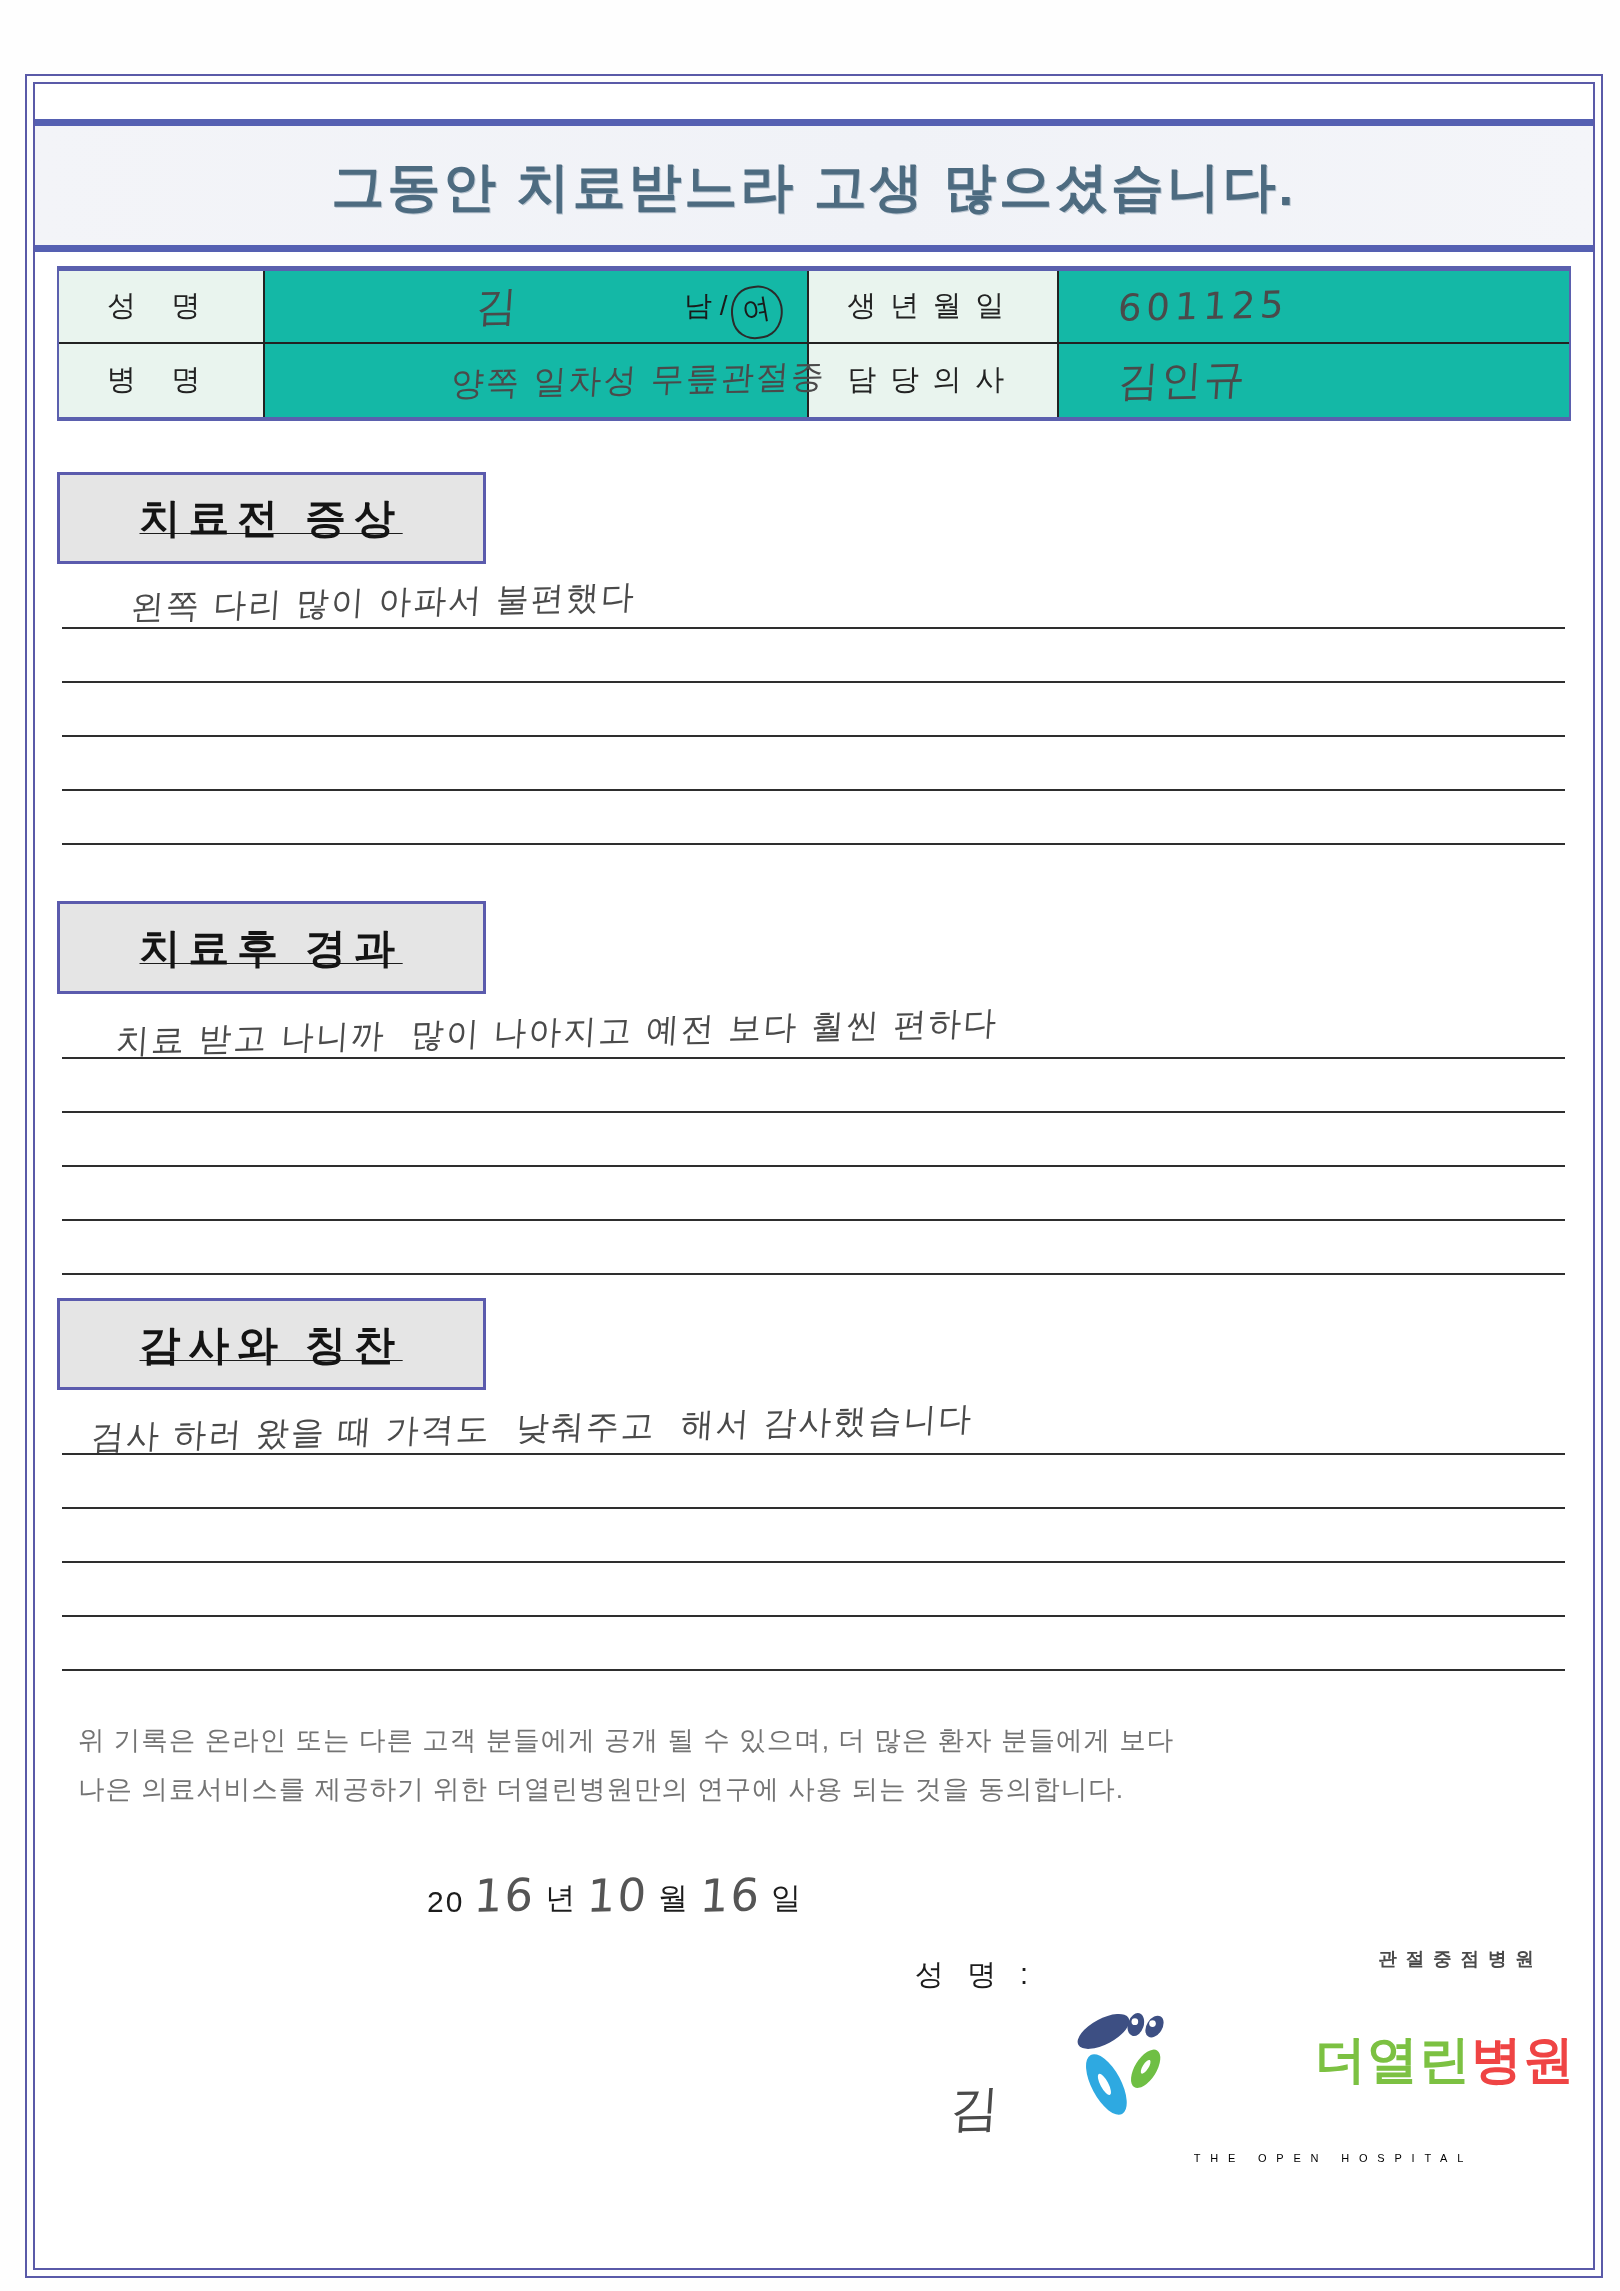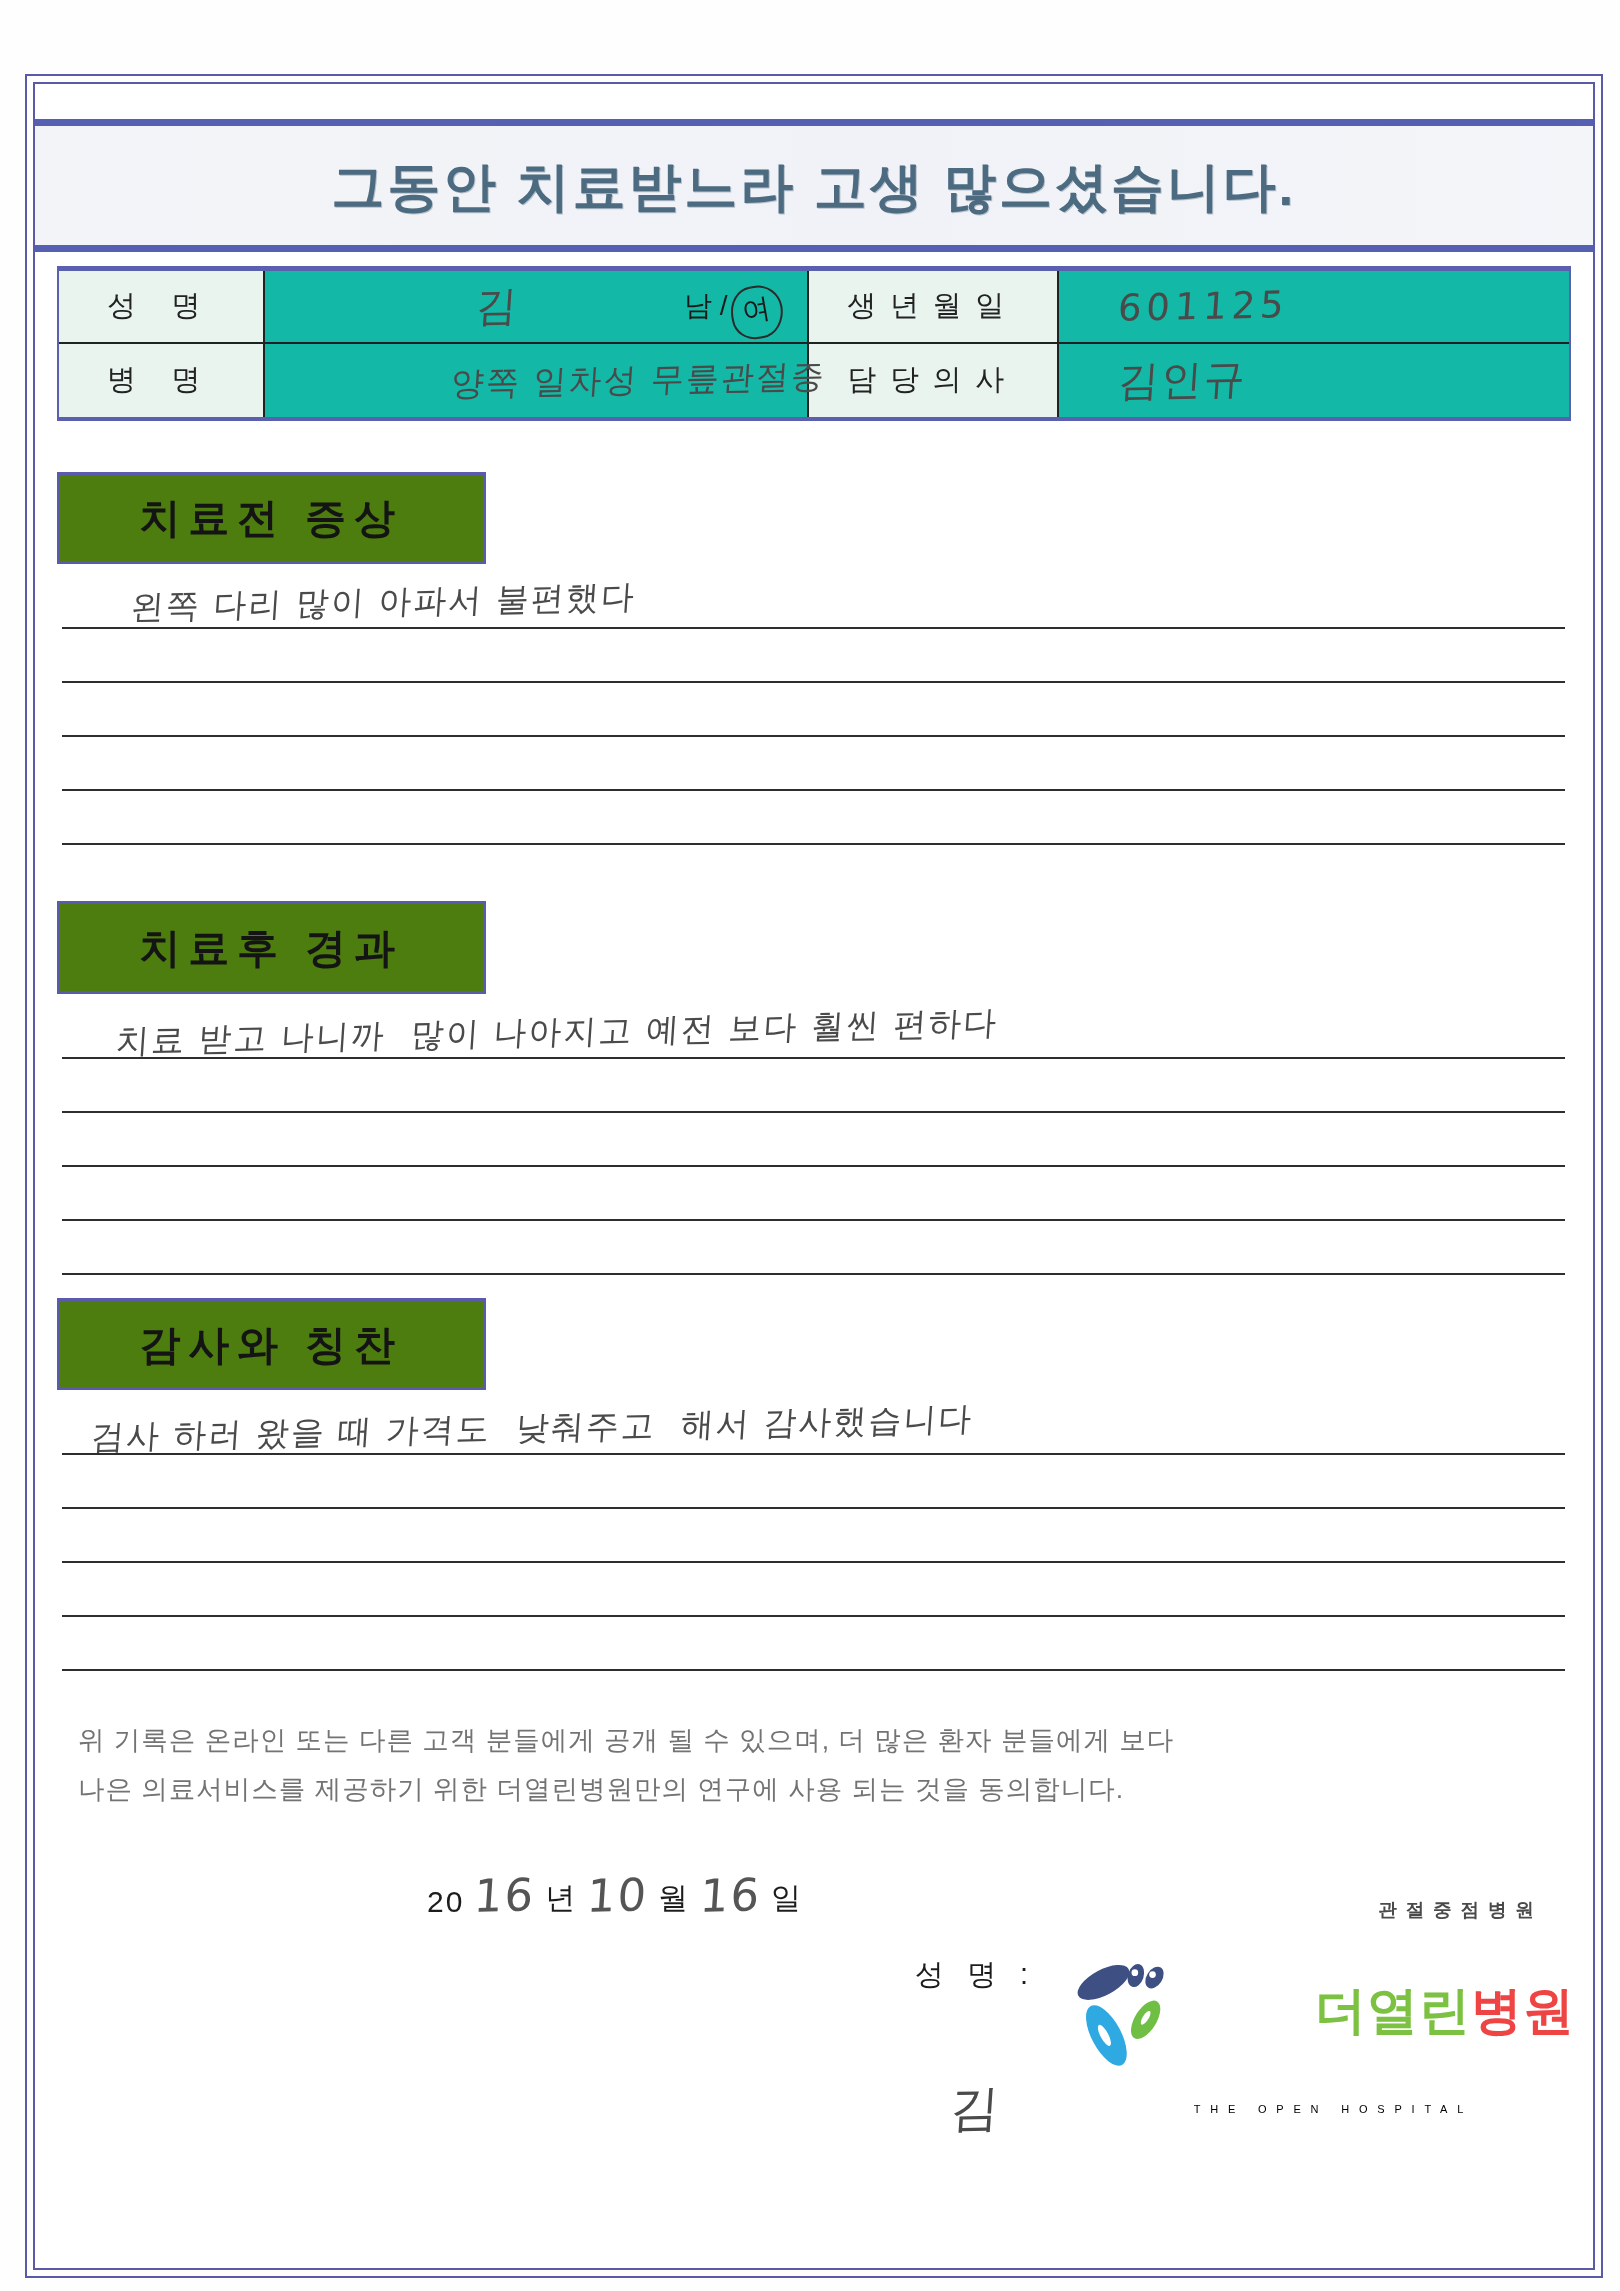--- a/index.html
+++ b/index.html
@@ -80,23 +80,24 @@
     white-space: pre; letter-spacing: 2px;
   }
   .hw-name { font-size: 41px; }
   .hw-num  { font-size: 37px; letter-spacing: 4.9px; }
   .hw-line { font-size: 33px; }
 
   
   .section-header {
     width: 429px; margin: 0 0 0 21.6px;
     border: 3.9px solid #5b5bad;
-    background: #4d7c0f;
+    background: #e5e5e5;
     text-align: center;
     padding: 16.7px 0 14.7px 0;
+    text-decoration: underline;
   }
   .section-header .sh-text {
     font-size: 41px; font-weight: 800; color: #141414;
     letter-spacing: 7.8px; white-space: pre;
   }
   .sec1 .section-header { margin-top: 51px; }
   .sec2 .section-header { margin-top: 56px; }
   .sec3 .section-header { margin-top: 23.5px; }
 
   .writing-area { margin: 0 27.4px 0 27.4px; }
@@ -121,21 +122,21 @@
 
   .sign-row {
     margin: 33px 0 0 323px;
     display: flex; align-items: center; gap: 81px;
     font-size: 29px; letter-spacing: 7.8px; color: #1c1c1c; flex-direction: column;
   }
   .sign-row .hw { font-size: 49px; }
 
   
   .logo {
-    position: absolute; right: 76px; top: 1897px;
+    position: absolute; right: 76px; top: 1946px;
     width: 470px; display: flex; align-items: center; gap: 13.7px;
   }
   .logo-text { display: flex; flex-direction: column; width: 349px; }
   .logo-tagline {
     align-self: flex-end; font-size: 18.6px; color: #4a4a4a;
     letter-spacing: 8.8px; font-weight: 700; white-space: pre;
   }
   .logo-name { font-size: 51px; font-weight: 900; letter-spacing: 1px; line-height: 1.15; white-space: pre; }
   .logo-name .green { color: #7cc142; margin-top: 32px; }
   .logo-name .gray  { color: #ef4444; }

